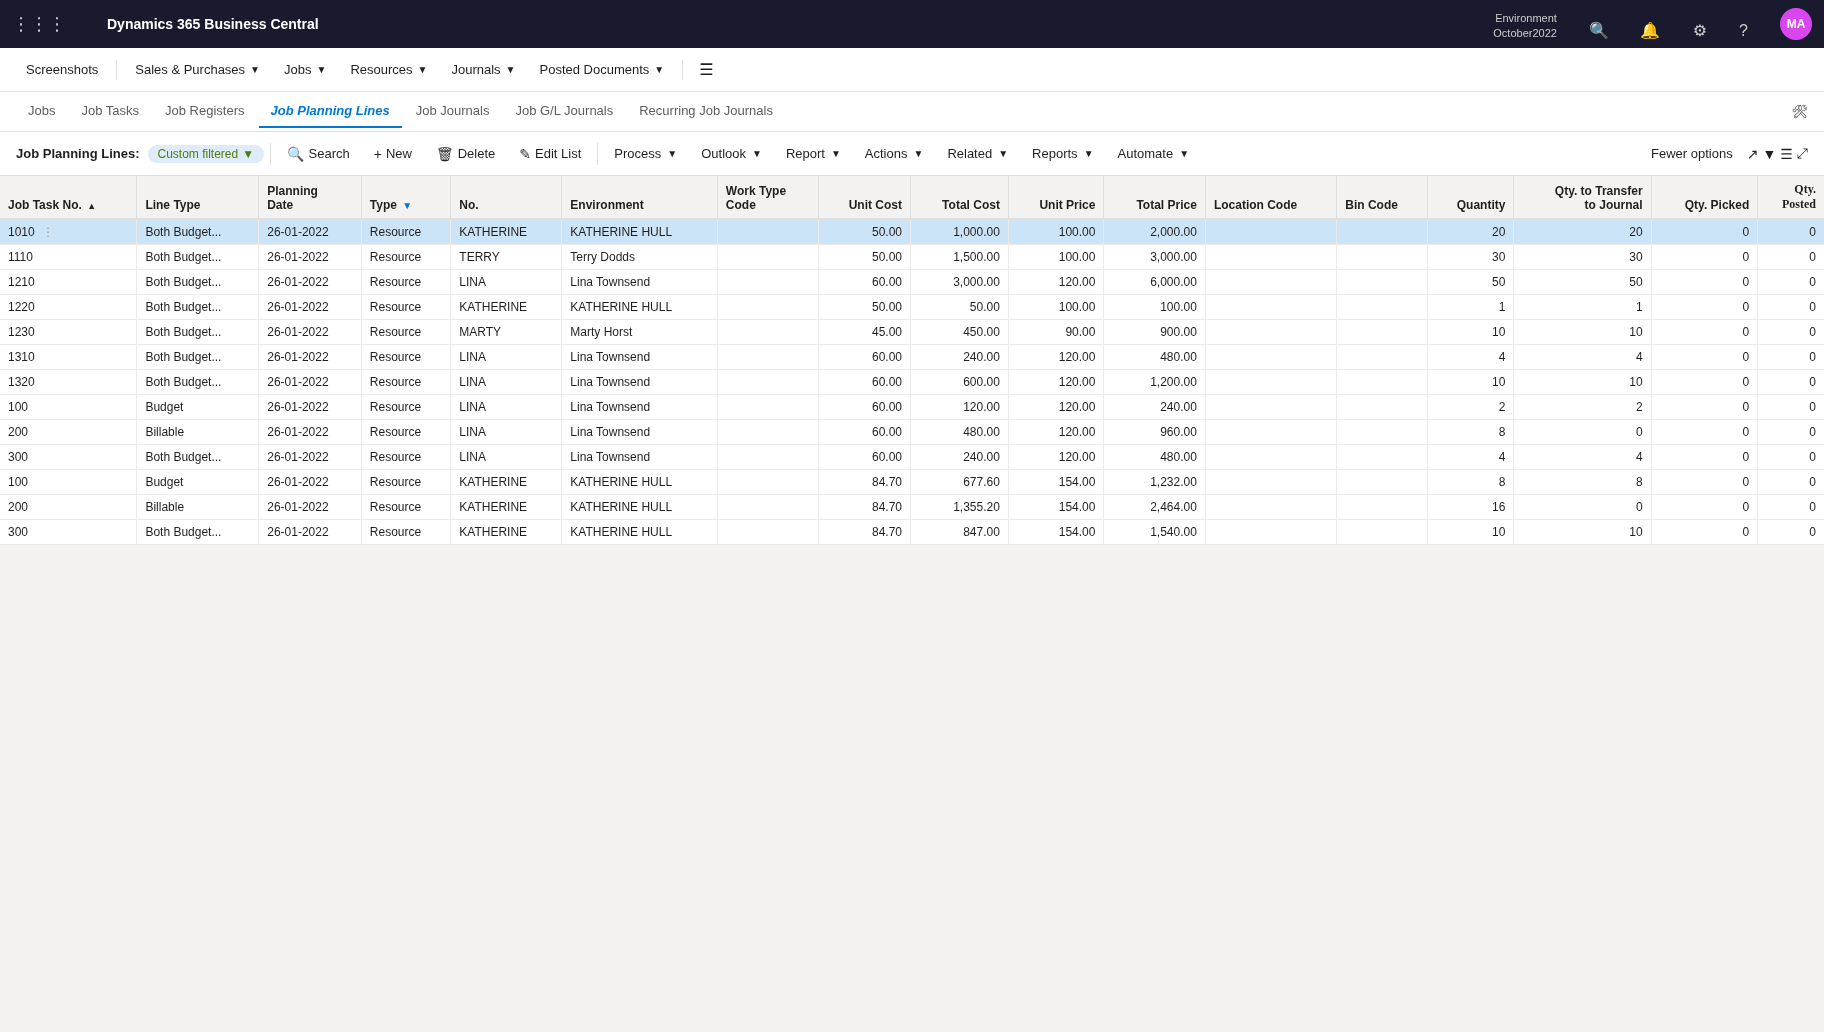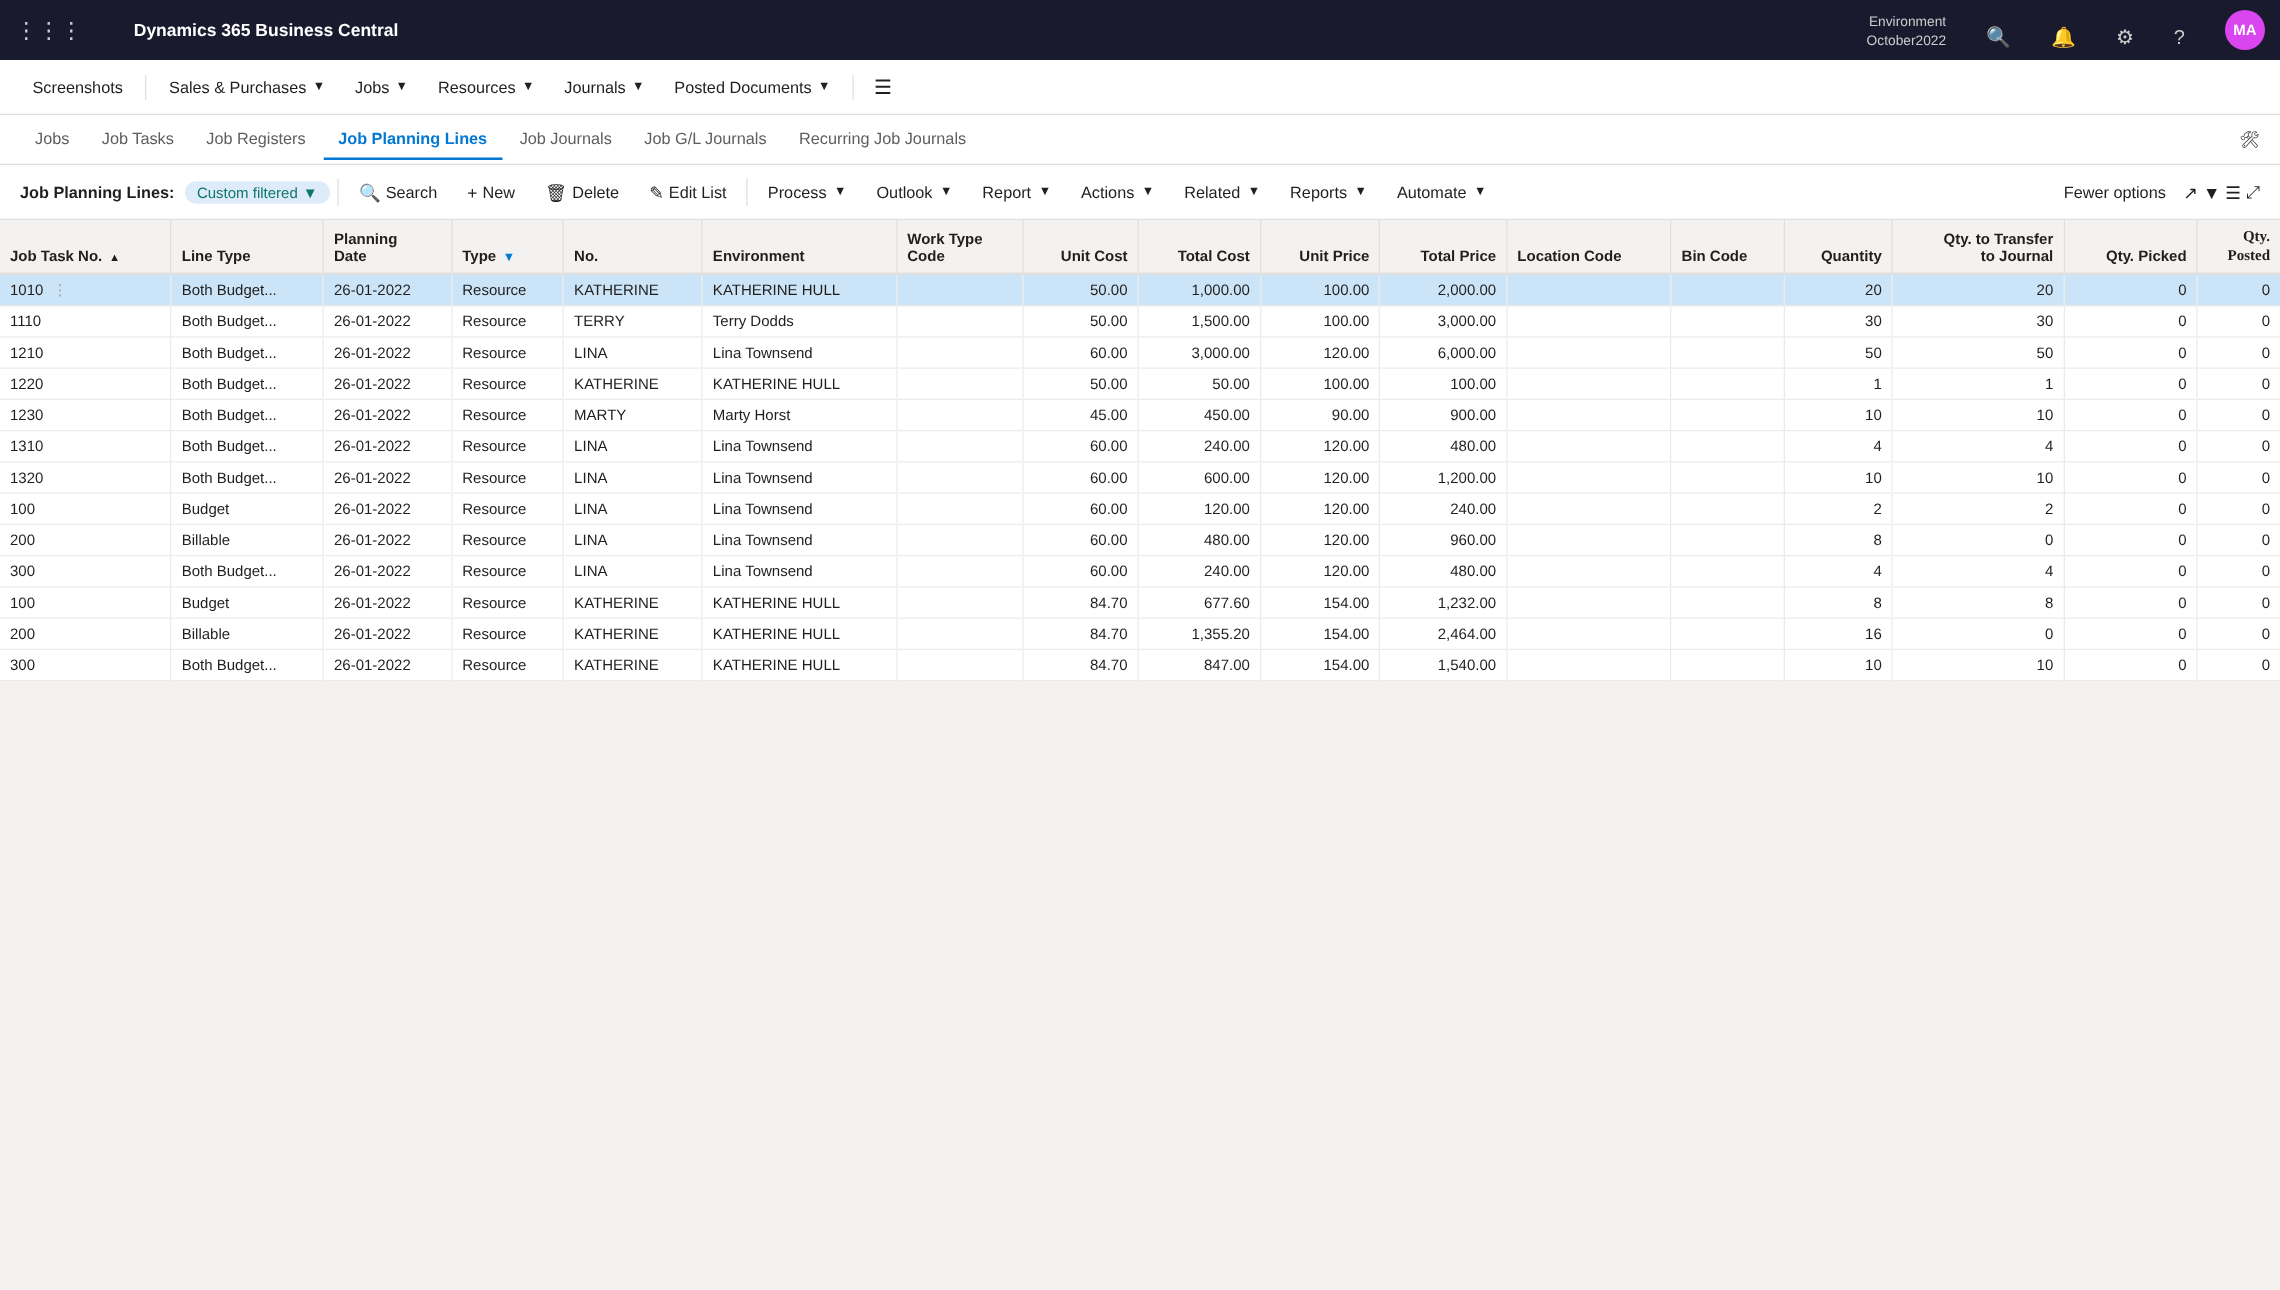--- a/index.html
+++ b/index.html
@@ -53,37 +53,37 @@
       border-bottom: 1px solid #e1dfdd;
       gap: 2px;
     }
     .sub-nav-item {
       padding: 8px 12px;
       cursor: pointer;
       font-size: 13px;
       color: #605e5c;
       border-bottom: 2px solid transparent;
     }
-    .sub-nav-item.active { color: #0078d4; font-weight: 600; border-bottom: 2px solid #0078d4; }
+    .sub-nav-item.active { color: #0078d4; font-weight: 600; border-bottom: 2px solid #0078d4; font-style: italic; }
     .sub-nav-right { margin-left: auto; }
 
     
     .toolbar {
       background: #fff;
       height: 44px;
       display: flex;
       align-items: center;
       padding: 0 16px;
       border-bottom: 1px solid #e1dfdd;
       gap: 4px;
     }
     .toolbar-label { font-size: 13px; font-weight: 600; color: #201f1e; margin-right: 4px; }
     .filter-badge {
       display: flex; align-items: center; gap: 4px;
-      background: #deecf9; color: #0f766e; border-radius: 12px;
+      background: #deecf9; color: #4d7c0f; border-radius: 12px;
       padding: 2px 10px; font-size: 12px; cursor: pointer;
     }
     .tb-btn {
       display: flex; align-items: center; gap: 4px;
       padding: 5px 10px; border-radius: 3px; cursor: pointer;
       font-size: 13px; color: #201f1e; border: none; background: transparent;
     }
     .tb-btn .icon { font-size: 14px; }
     .tb-separator { width: 1px; height: 22px; background: #e1dfdd; margin: 0 2px; }
     .toolbar-right { margin-left: auto; display: flex; align-items: center; gap: 4px; }

